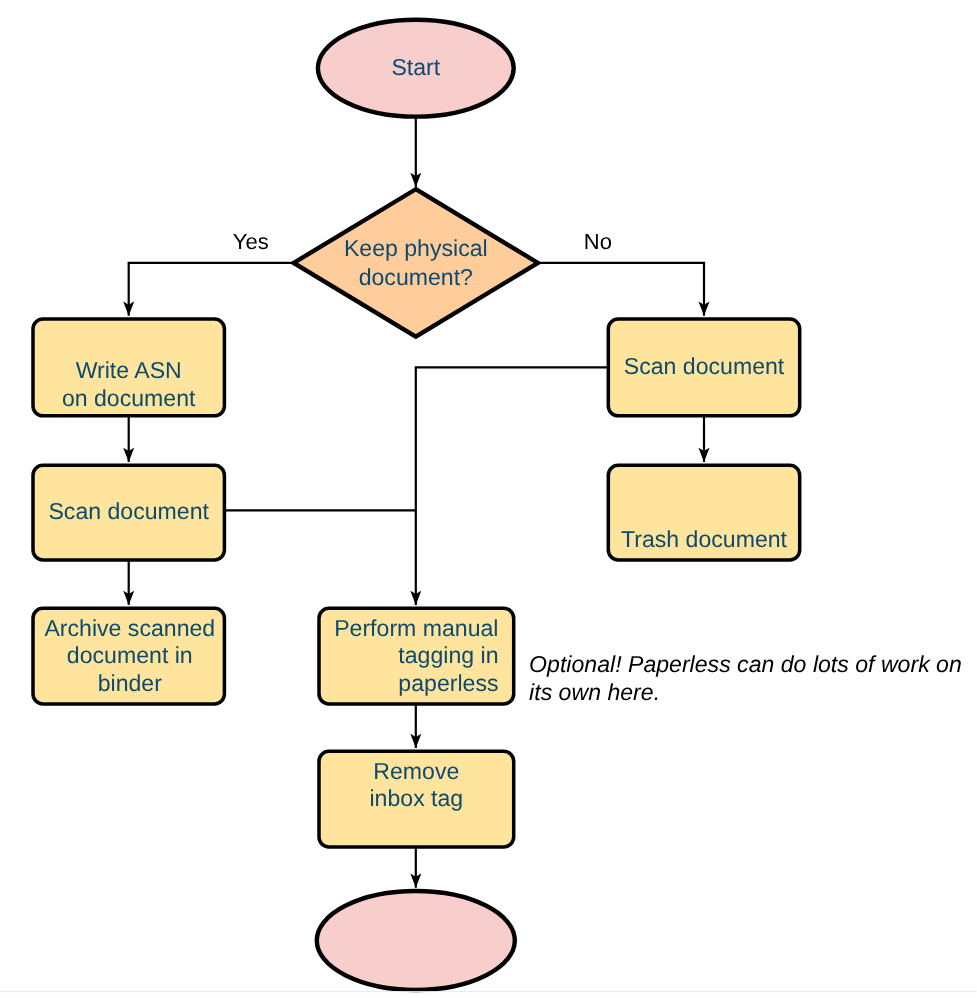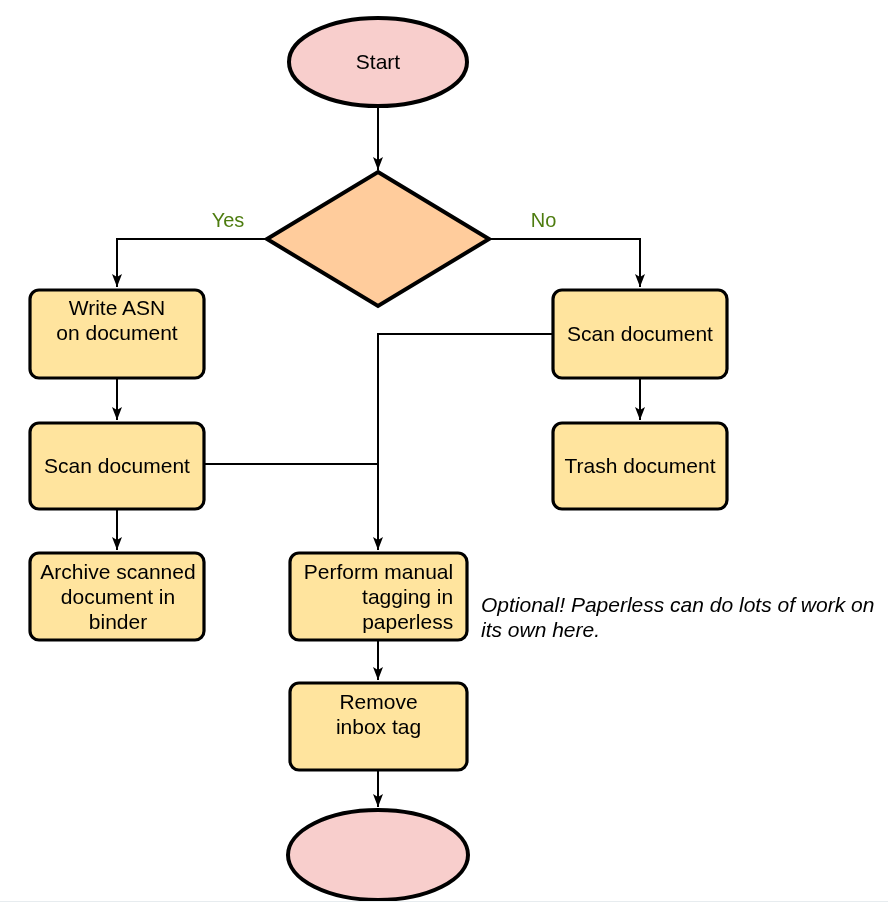--- a/index.html
+++ b/index.html
@@ -27,31 +27,31 @@
   .shape.oval   { stroke-width: 4; }
   .shape.diamond{ stroke-width: 4; }
   .label {
     position: absolute;
     display: flex;
     align-items: center;
     justify-content: center;
     text-align: center;
     font-size: 21px;
     line-height: 1.2;
-    color: #000000;
+    color: #0c4a6e;
     white-space: pre-line;
     pointer-events: none;
   }
   .edge-label {
     position: absolute;
     display: flex;
     align-items: center;
     justify-content: center;
     font-size: 20px;
-    color: #4d7c0f;
+    color: #000000;
     pointer-events: none;
   }
   .note {
     position: absolute;
     left: 481px;
     top: 592px;
     width: 400px;
     font-size: 21px;
     font-style: italic;
     line-height: 1.2;
@@ -96,33 +96,35 @@
     <rect class="shape rect" x="30" y="553" width="174" height="87" rx="9" ry="9" fill="#ffe49e"></rect>
     <rect class="shape rect" x="553" y="290" width="174" height="88" rx="9" ry="9" fill="#ffe49e"></rect>
     <rect class="shape rect" x="553" y="423" width="174" height="86" rx="9" ry="9" fill="#ffe49e"></rect>
     <rect class="shape rect" x="290" y="553" width="177" height="87" rx="9" ry="9" fill="#ffe49e"></rect>
     <rect class="shape rect" x="290" y="683" width="177" height="87" rx="9" ry="9" fill="#ffe49e"></rect>
     <ellipse class="shape oval" cx="378" cy="855" rx="90" ry="45" fill="#f8cecc"></ellipse>
   </svg>
 
   <div class="label" style="left:289px; top:18px;  width:178px; height:88px;">Start</div>
 
+  <div class="label" style="left:266px; top:173px; width:224px; height:133px;">Keep physical
+document?</div>
 
-  <div class="label" style="left:30px;  top:276px; width:174px; height:88px;">Write ASN
+  <div class="label" style="left:30px;  top:306px; width:174px; height:88px;">Write ASN
 on document</div>
 
   <div class="label" style="left:30px;  top:423px; width:174px; height:86px;">Scan document</div>
 
   <div class="label" style="left:30px;  top:553px; width:176px; height:87px;">Archive scanned
 document in
 binder</div>
 
   <div class="label" style="left:553px; top:290px; width:174px; height:88px;">Scan document</div>
 
-  <div class="label" style="left:553px; top:423px; width:174px; height:86px;">Trash document</div>
+  <div class="label" style="left:553px; top:448px; width:174px; height:86px;">Trash document</div>
 
   <div class="label" style="left:290px; top:553px; width:177px; height:87px;text-align:right;">Perform manual
 tagging in
 paperless</div>
 
   <div class="label" style="left:290px; top:683px; width:177px; height:62px;">Remove
 inbox tag</div>
 
 
   <div class="edge-label" style="left:197px; top:208px; width:62px; height:24px;">Yes</div>

